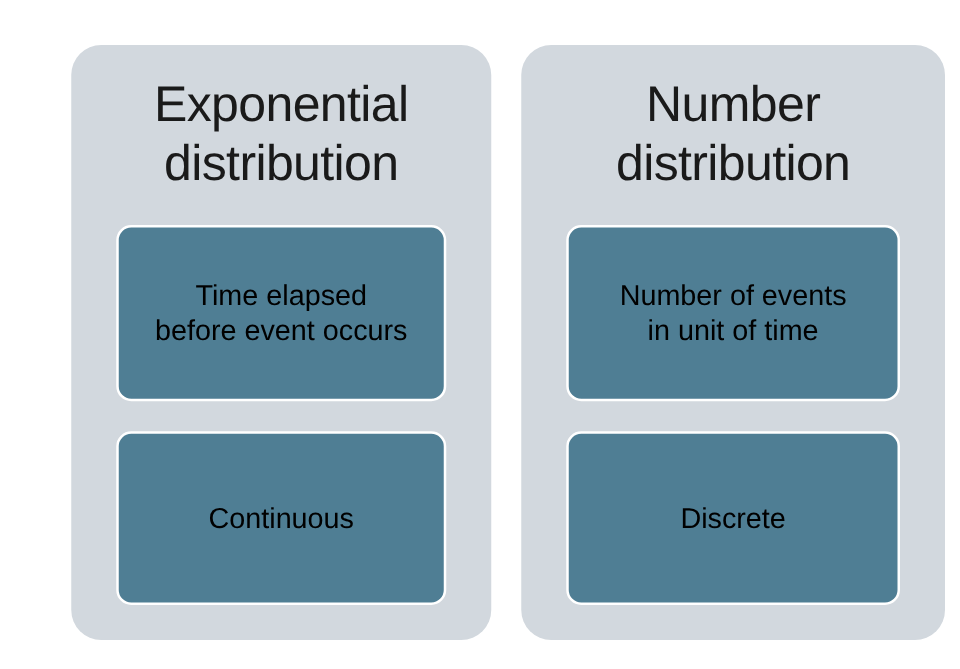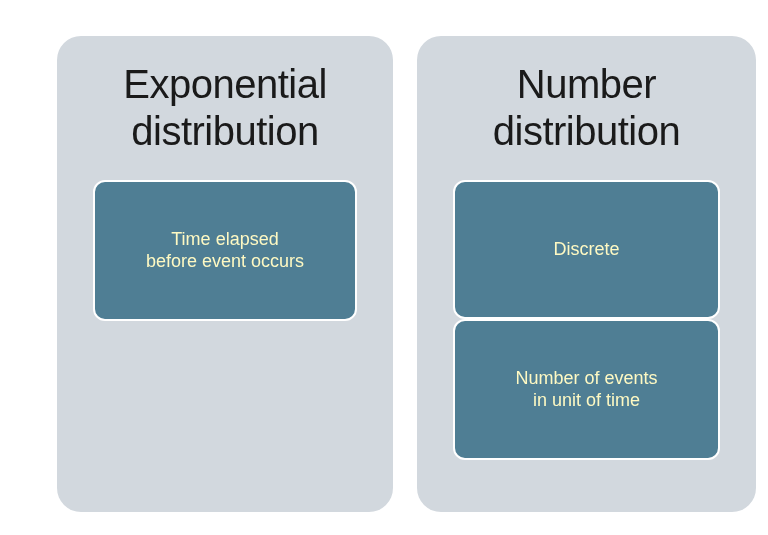--- a/index.html
+++ b/index.html
@@ -43,42 +43,43 @@
   .node {
     margin: 0 36px;
     background: #4f7e94;
     border: 2.5px solid #ffffff;
     border-radius: 12px;
     box-sizing: border-box;
     display: flex;
     align-items: center;
     justify-content: center;
     text-align: center;
-    color: #fef9c3;
-    font-size: 18px;
+    color: #000000;
+    font-size: 23px;
     line-height: 1.2;
     white-space: pre-line;
     padding: 4px;
   }
   .node.first  { height: 141px; margin-bottom: 24px; }
   .node.second { height: 139px; }
 </style>
 </head>
 <body>
 
 <div class="canvas">
 
   <div class="panel left">
     <div class="panel-title">Exponential
 distribution</div>
     <div class="node first">Time elapsed
 before event occurs</div>
+    <div class="node second">Continuous</div>
   </div>
 
   <div class="panel right">
     <div class="panel-title">Number
 distribution</div>
-    <div class="node second">Discrete</div>
     <div class="node first">Number of events
 in unit of time</div>
+    <div class="node second">Discrete</div>
   </div>
 
 </div>
 
 </body></html>

